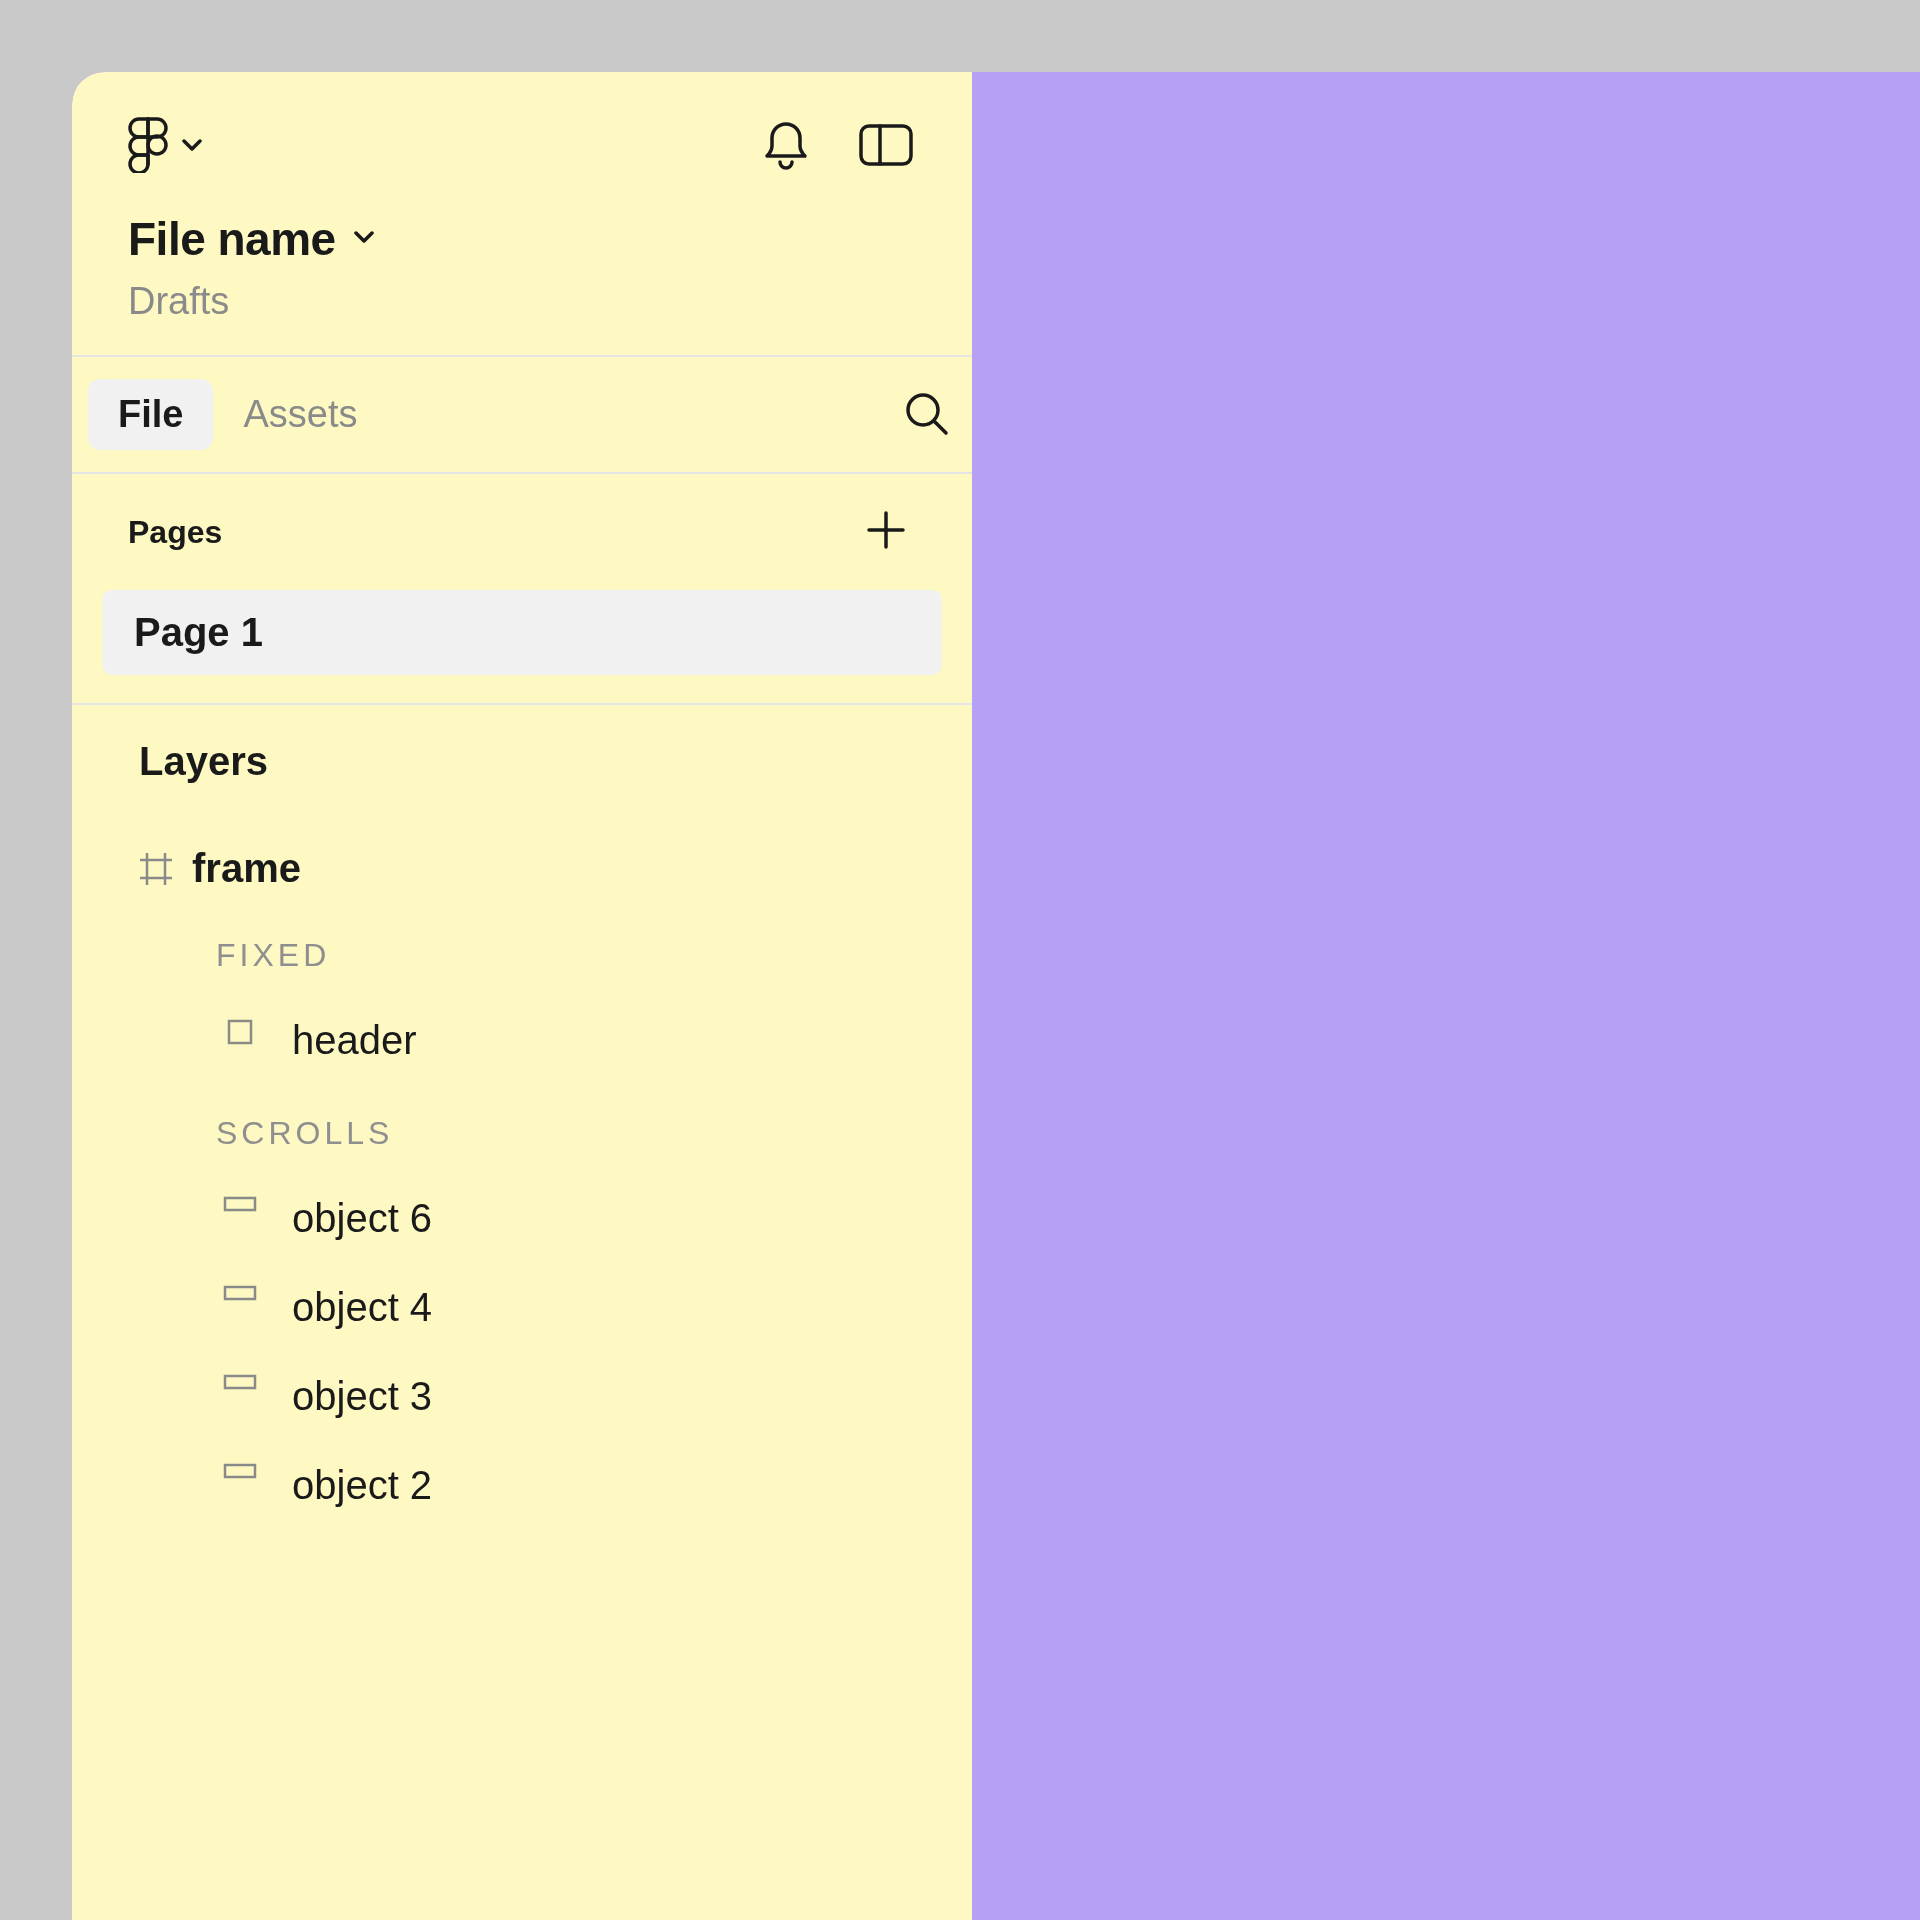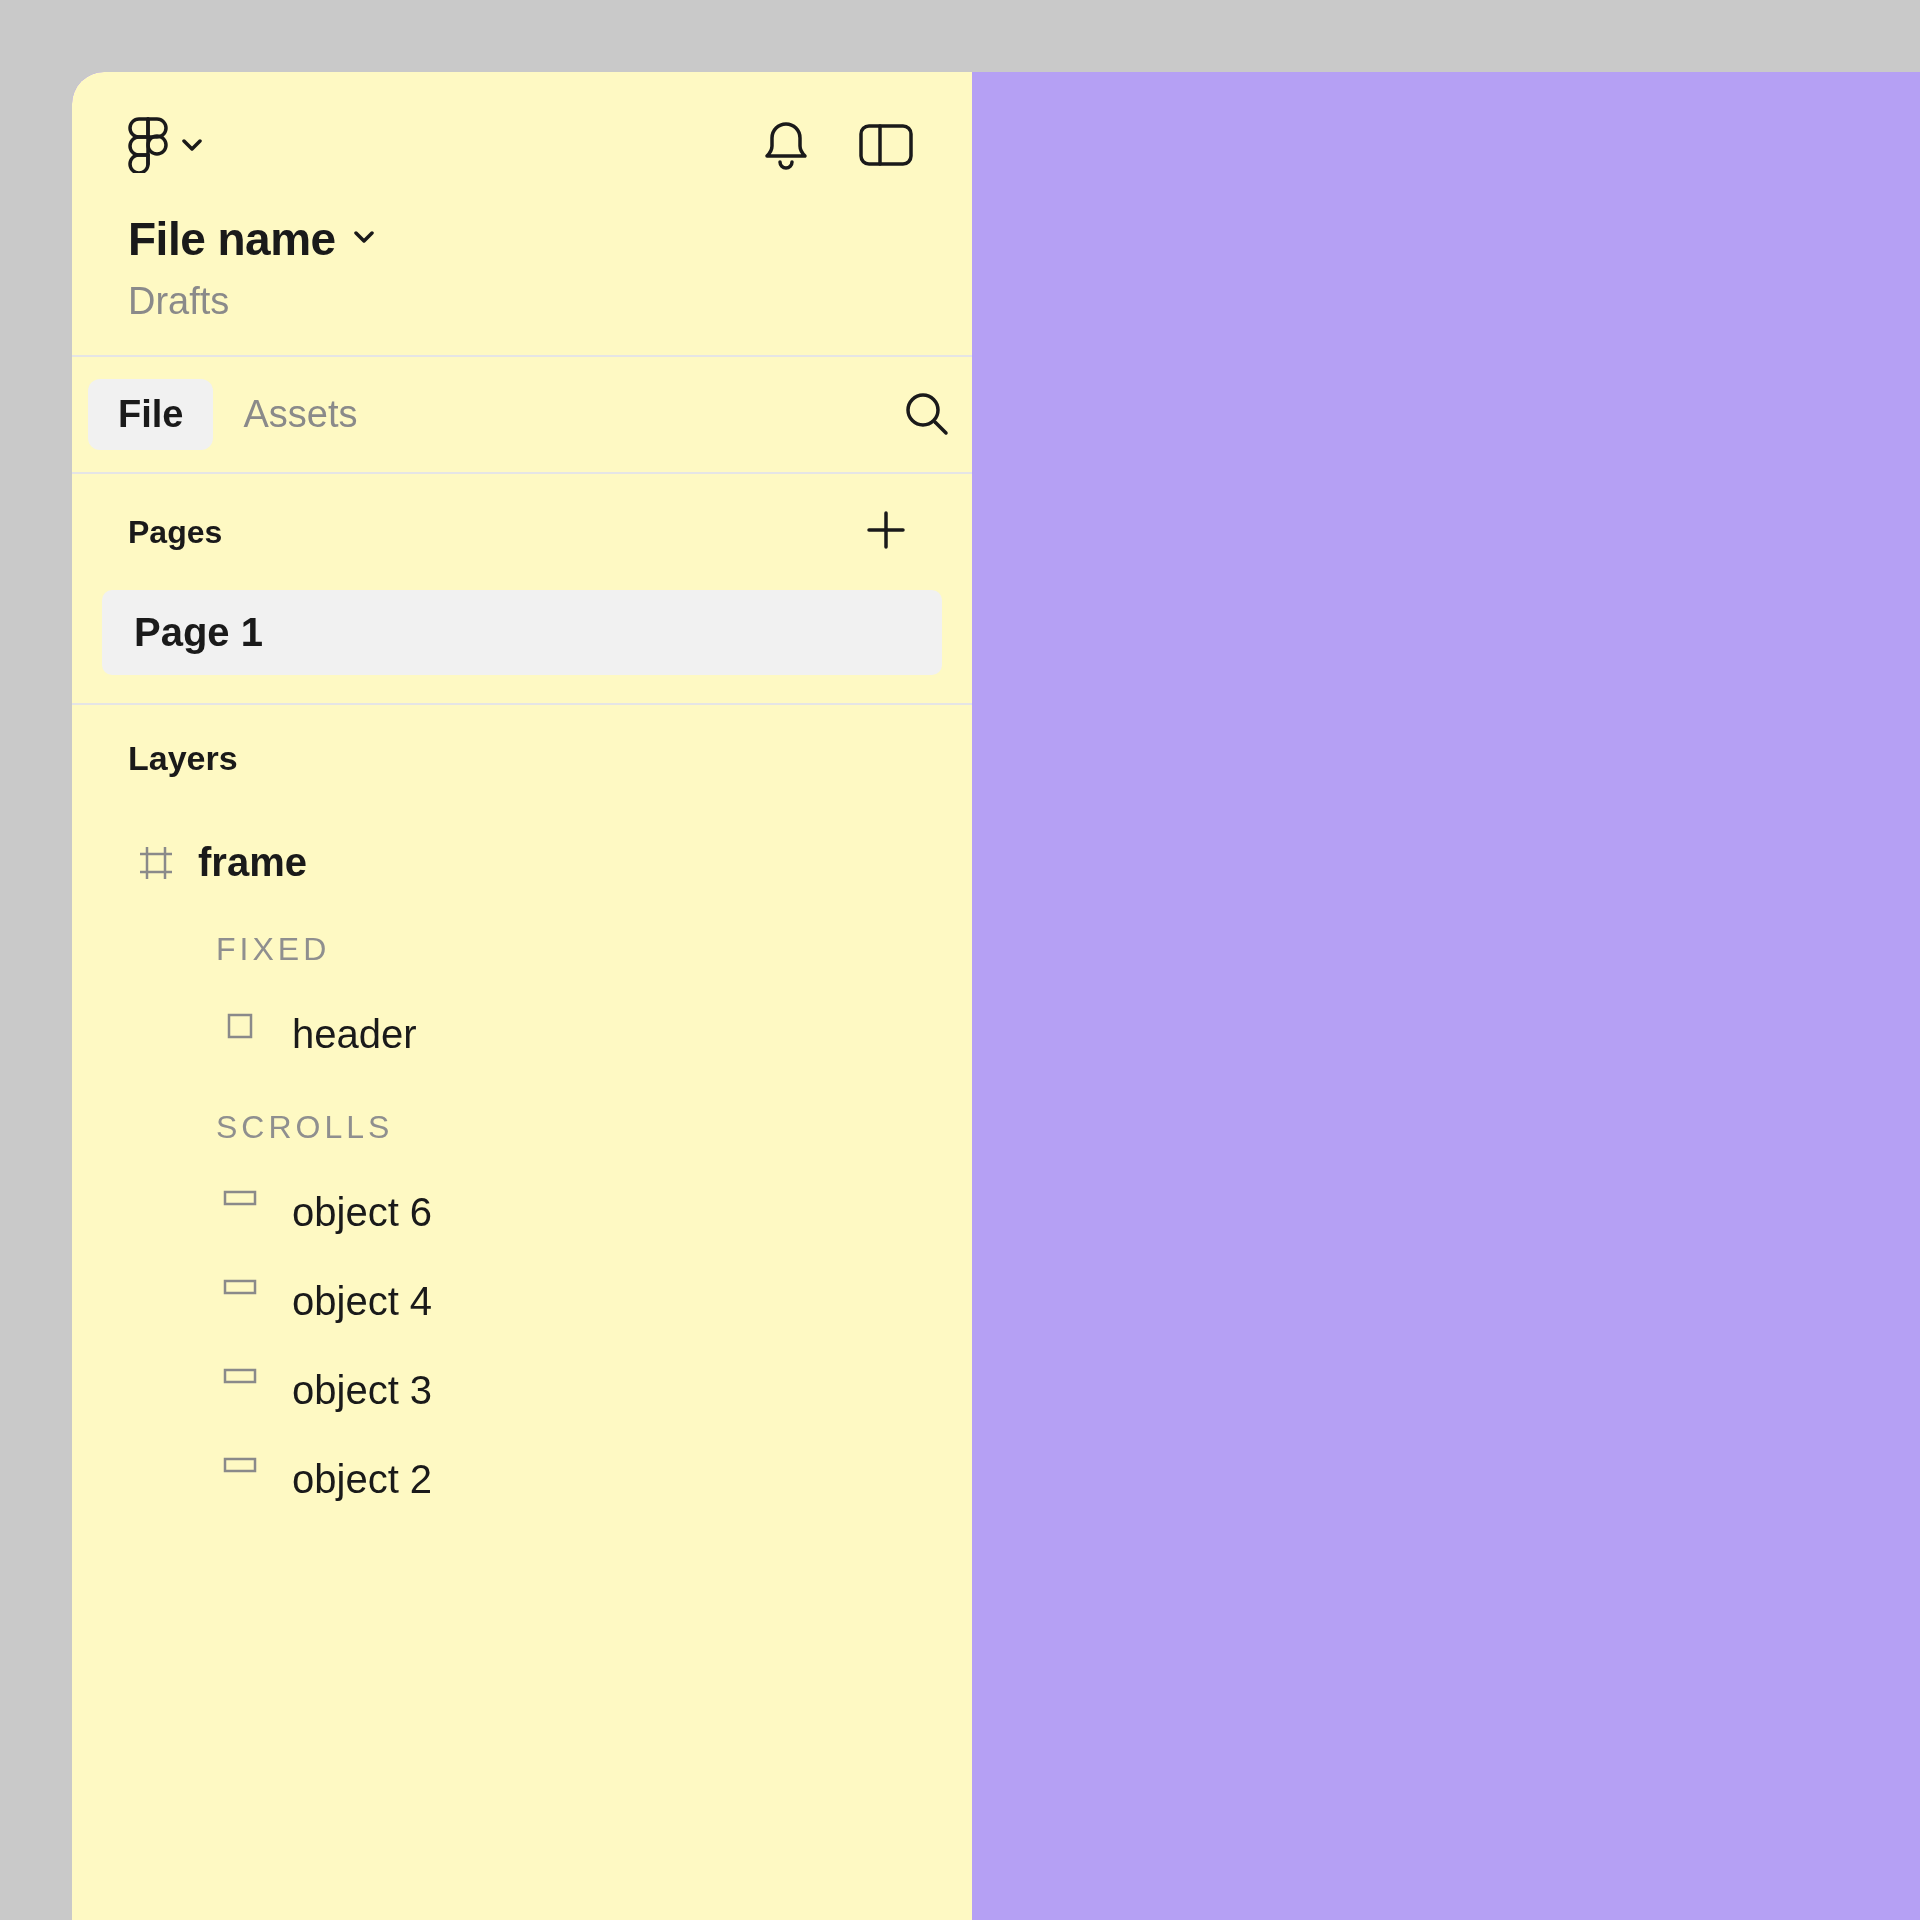--- a/index.html
+++ b/index.html
@@ -117,28 +117,29 @@
     font-size: 40px;
     font-weight: 600;
   }
 
   
   .layers-section {
     border-top: 2px solid #e5e5e5;
     padding: 34px 56px 0 56px;
   }
   .layers-title {
-    font-size: 34px;
+    font-size: 40px;
     font-weight: 700;
     margin-bottom: 46px;
+    margin-left: 11px;
   }
   .layer-row {
     display: flex;
     align-items: center;
-    gap: 24px;
+    gap: 18px;
     padding: 16px 0;
     font-size: 40px;
   }
   .layer-frame-row { font-weight: 700; }
   .layer-indent-1 { padding-left: 10px; }
   .layer-group-label {
     font-size: 32px;
     letter-spacing: 4px;
     color: #8f8f8f;
     font-weight: 500;

